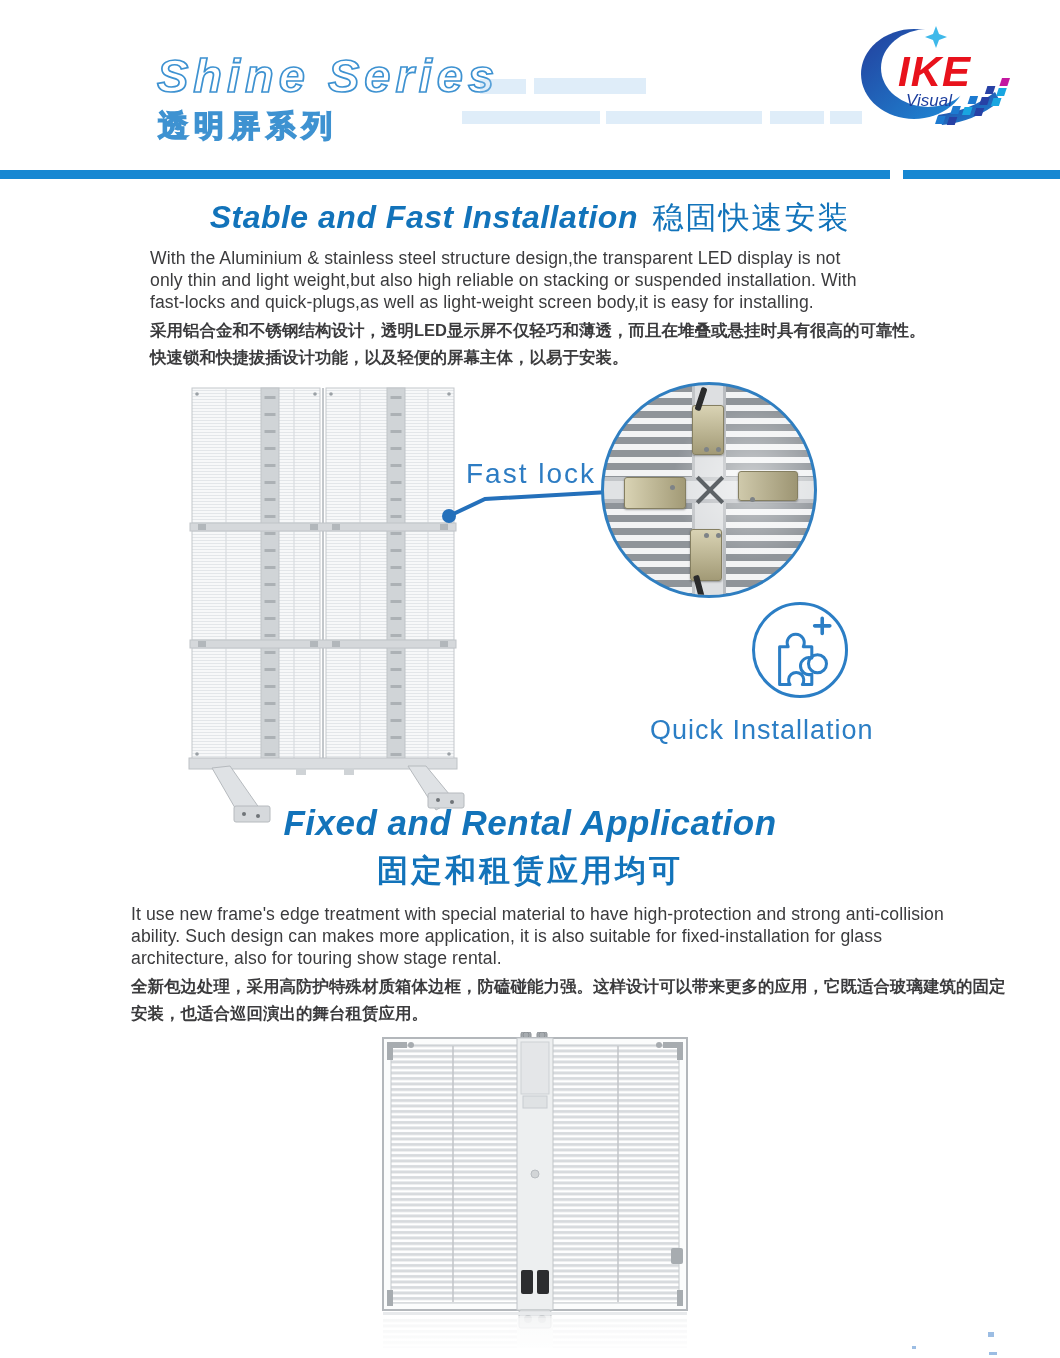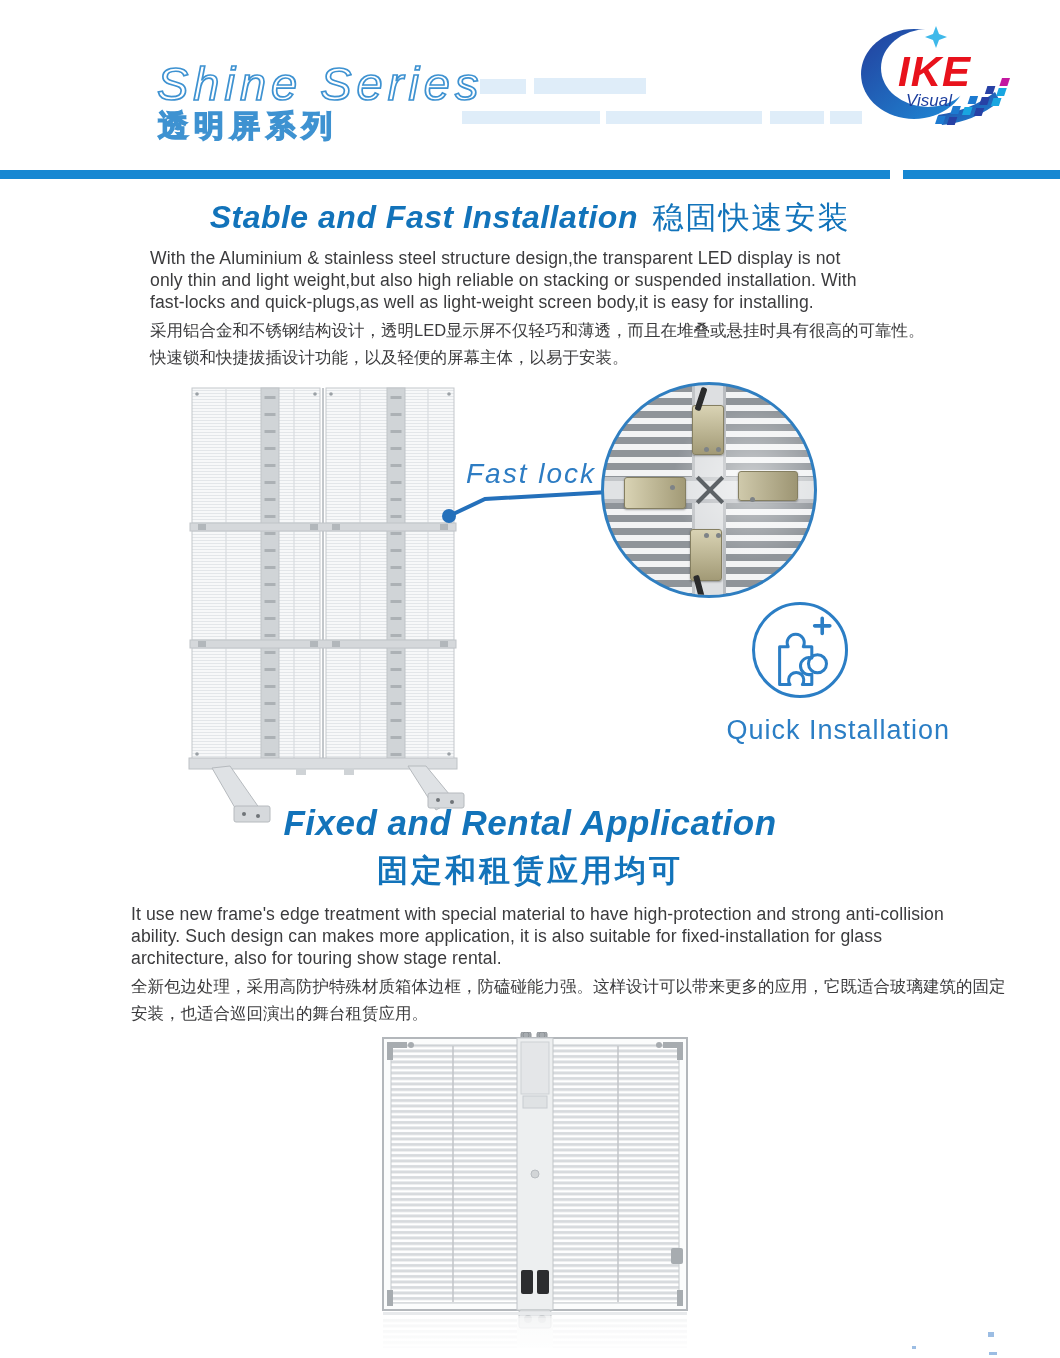--- a/index.html
+++ b/index.html
@@ -1,20 +1,20 @@
 <!DOCTYPE html>
 <html><head>
 <meta charset="utf-8">
 <style>
   html,body{margin:0;padding:0;background:#ffffff;}
   .page{position:relative;width:1060px;height:1358px;background:#fff;overflow:hidden;
         font-family:"Liberation Sans",sans-serif;}
 
   
-  .title-en{position:absolute;left:157px;top:56px;font-size:47px;font-style:italic;font-weight:400;
+  .title-en{position:absolute;left:157px;top:48px;font-size:47px;font-style:italic;font-weight:700;
             letter-spacing:5px;color:#ffffff;-webkit-text-stroke:1.7px #3e92d1;white-space:nowrap;}
   .title-zh{position:absolute;left:158px;top:106px;font-size:30px;font-weight:700;letter-spacing:6px;
             color:#ffffff;-webkit-text-stroke:1.5px #3e92d1;white-space:nowrap;font-family:Liberation Mono, monospace;}
   .ghost{position:absolute;background:rgba(150,195,235,0.30);}
   .logo{position:absolute;left:842px;top:26px;width:168px;height:108px;}
   .hbar{position:absolute;top:170px;height:9px;background:#1787d2;}
   .hbar.main{left:0;width:890px;}
   .hbar.tail{left:903px;width:157px;}
 
   
@@ -23,25 +23,25 @@
   .sh1 .en{font-style:italic;font-weight:700;font-size:32px;letter-spacing:0.5px;}
   .sh1 .zh{font-weight:400;font-size:31px;letter-spacing:2px;margin-left:10px;}
   .sh2-en{top:803px;font-style:italic;font-weight:700;font-size:35px;letter-spacing:0.5px;}
   .sh2-zh{top:850px;font-weight:700;font-size:31px;letter-spacing:3px;}
 
   
   .para{position:absolute;color:#3b3b3d;}
   .p1{left:150px;top:247px;width:780px;}
   .p2{left:112px;top:903px;width:866px;margin-left:19px;}
   .para .en{font-size:17.6px;line-height:22px;letter-spacing:0.1px;white-space:nowrap;}
-  .para .zh{font-size:16.5px;line-height:27px;white-space:nowrap;margin-top:4px;}
+  .para .zh{font-size:16.5px;line-height:27px;white-space:nowrap;margin-top:4px;font-weight:bold;}
 
   
   .screen-svg{position:absolute;left:176px;top:384px;}
-  .fastlock-label{position:absolute;left:466px;top:458px;font-size:28px;font-style:italic;
+  .fastlock-label{position:absolute;left:466px;top:458px;font-size:28px;
                   color:#2d7cc3;letter-spacing:2px;white-space:nowrap;}
   .connector{position:absolute;left:441px;top:484px;}
 
   .detail-circle{position:absolute;left:601px;top:382px;width:216px;height:216px;border-radius:50%;
     border:3px solid #2f7ec0;box-sizing:border-box;overflow:hidden;
     background:
       radial-gradient(circle at 70% 46%, rgba(255,255,255,0.55), rgba(255,255,255,0) 42%),
       linear-gradient(180deg, rgba(0,0,0,0) 0 44%, #c2c5c8 44% 45.5%, #e0e2e4 45.5% 54.5%, #b9bcc0 54.5% 56%, rgba(0,0,0,0) 56%),
       linear-gradient(90deg, rgba(0,0,0,0) 0 42%, #c2c5c8 42% 43.5%, #dddfe1 43.5% 56.5%, #b9bcc0 56.5% 58%, rgba(0,0,0,0) 58%),
       repeating-linear-gradient(180deg, #8f9499 0 7px, #f2f3f4 7px 13px);}
@@ -54,21 +54,21 @@
   .lever{position:absolute;width:6px;height:24px;background:#2a2b2c;border-radius:2px;}
   .lev-t{left:94px;top:2px;transform:rotate(18deg);}
   .lev-b{left:92px;top:190px;transform:rotate(-15deg);}
   .xbar{position:absolute;left:88px;top:103px;width:36px;height:4px;background:#5d6266;}
   .x1{transform:rotate(45deg);}
   .x2{transform:rotate(-45deg);}
   .scr{position:absolute;width:5px;height:5px;border-radius:50%;background:#7e8387;}
 
   .quick-circle{position:absolute;left:752px;top:602px;width:96px;height:96px;border-radius:50%;
                 border:3.5px solid #2b7ec5;box-sizing:border-box;background:#fff;}
-  .quick-label{position:absolute;left:650px;top:715px;width:300px;text-align:right;font-size:27px;
+  .quick-label{position:absolute;left:650px;top:715px;width:300px;text-align:left;font-size:27px;
                color:#2b7ec5;letter-spacing:1px;white-space:nowrap;}
 
   
   .panel-svg{position:absolute;left:371px;top:1032px;}
 
   .wm-dot{position:absolute;background:#3a7bc8;opacity:0.5;}
 </style>
 </head>
 <body>
 

